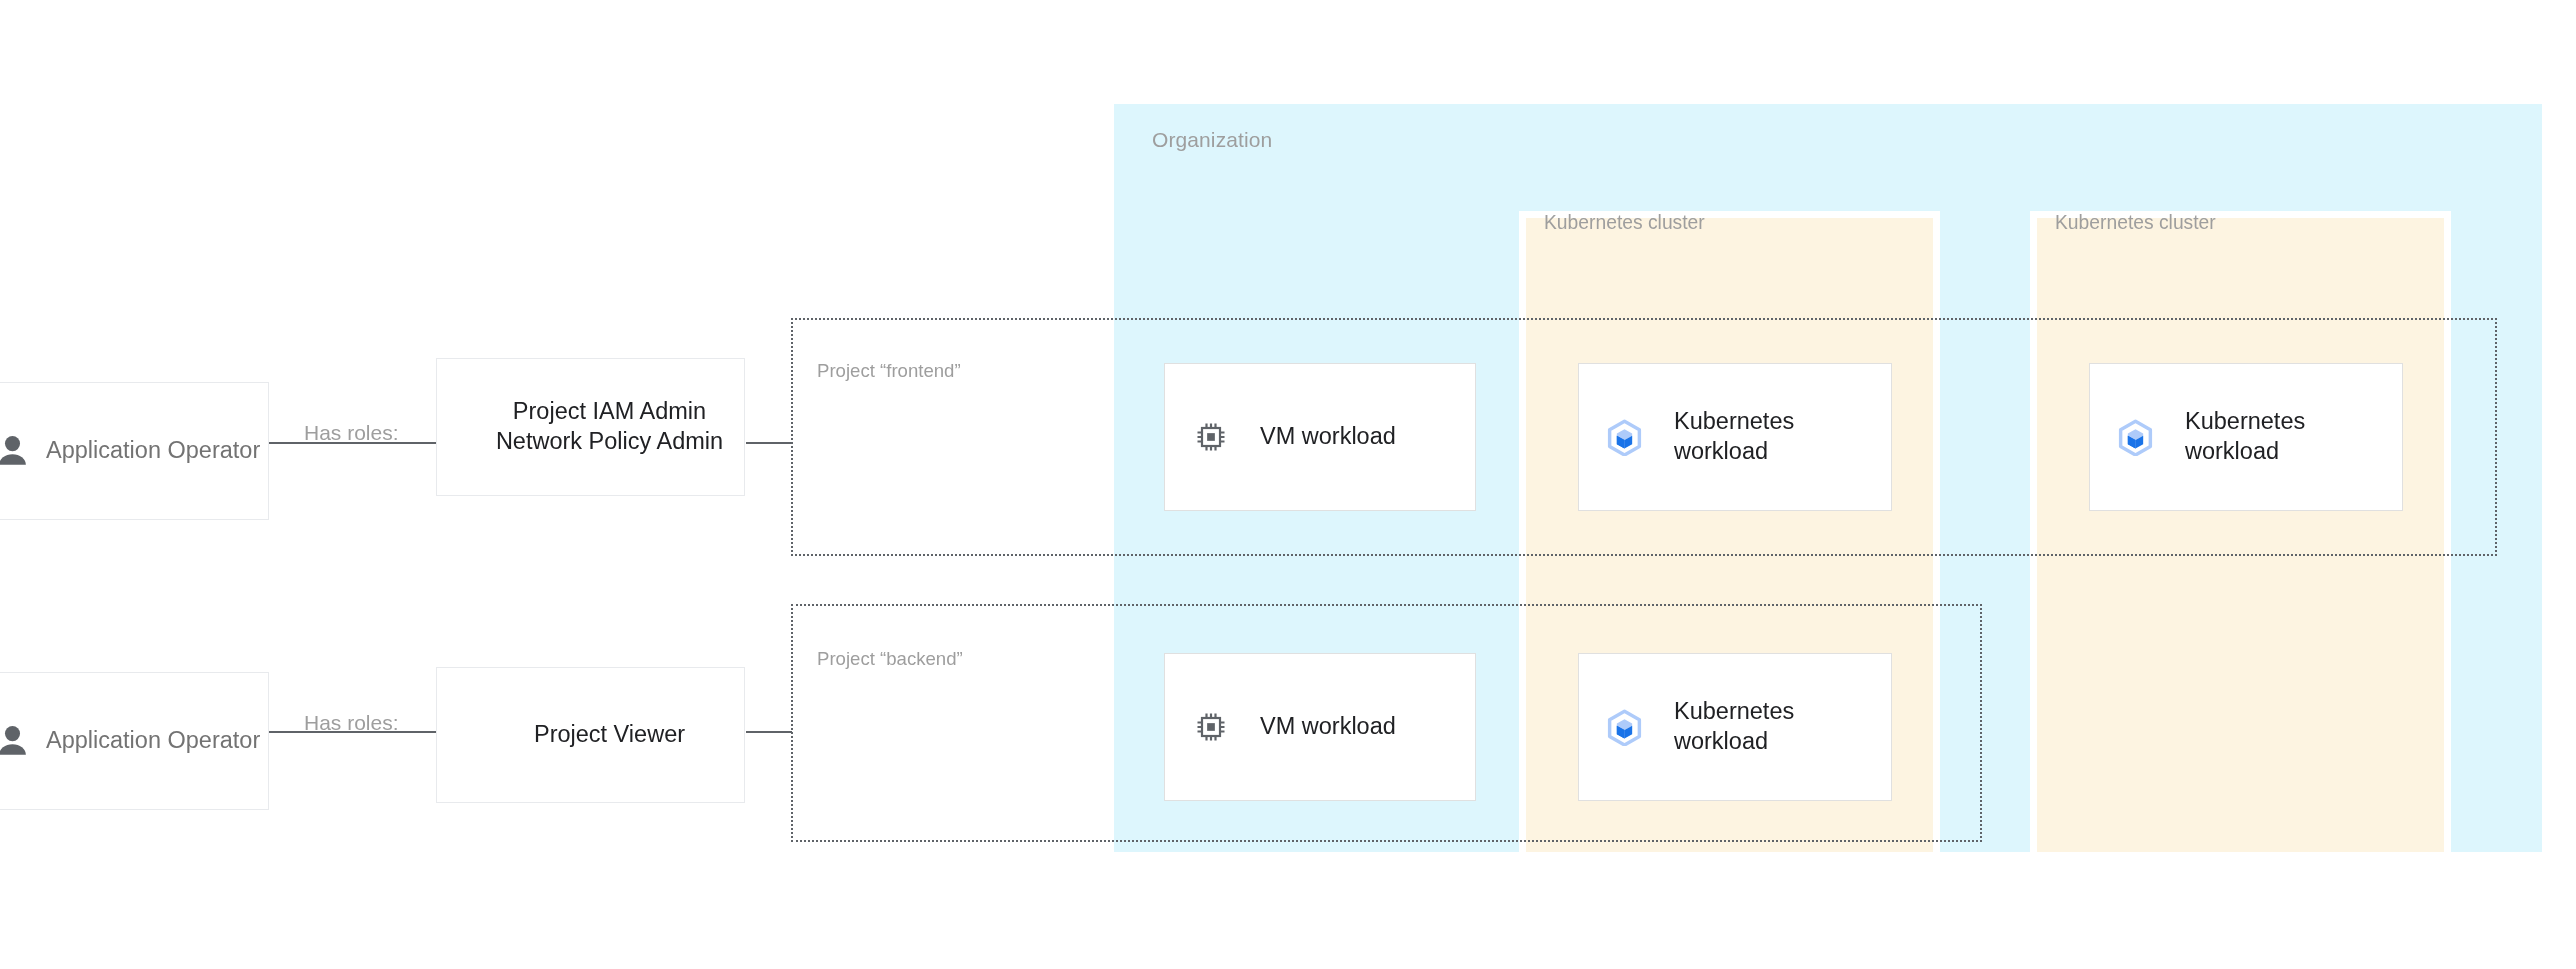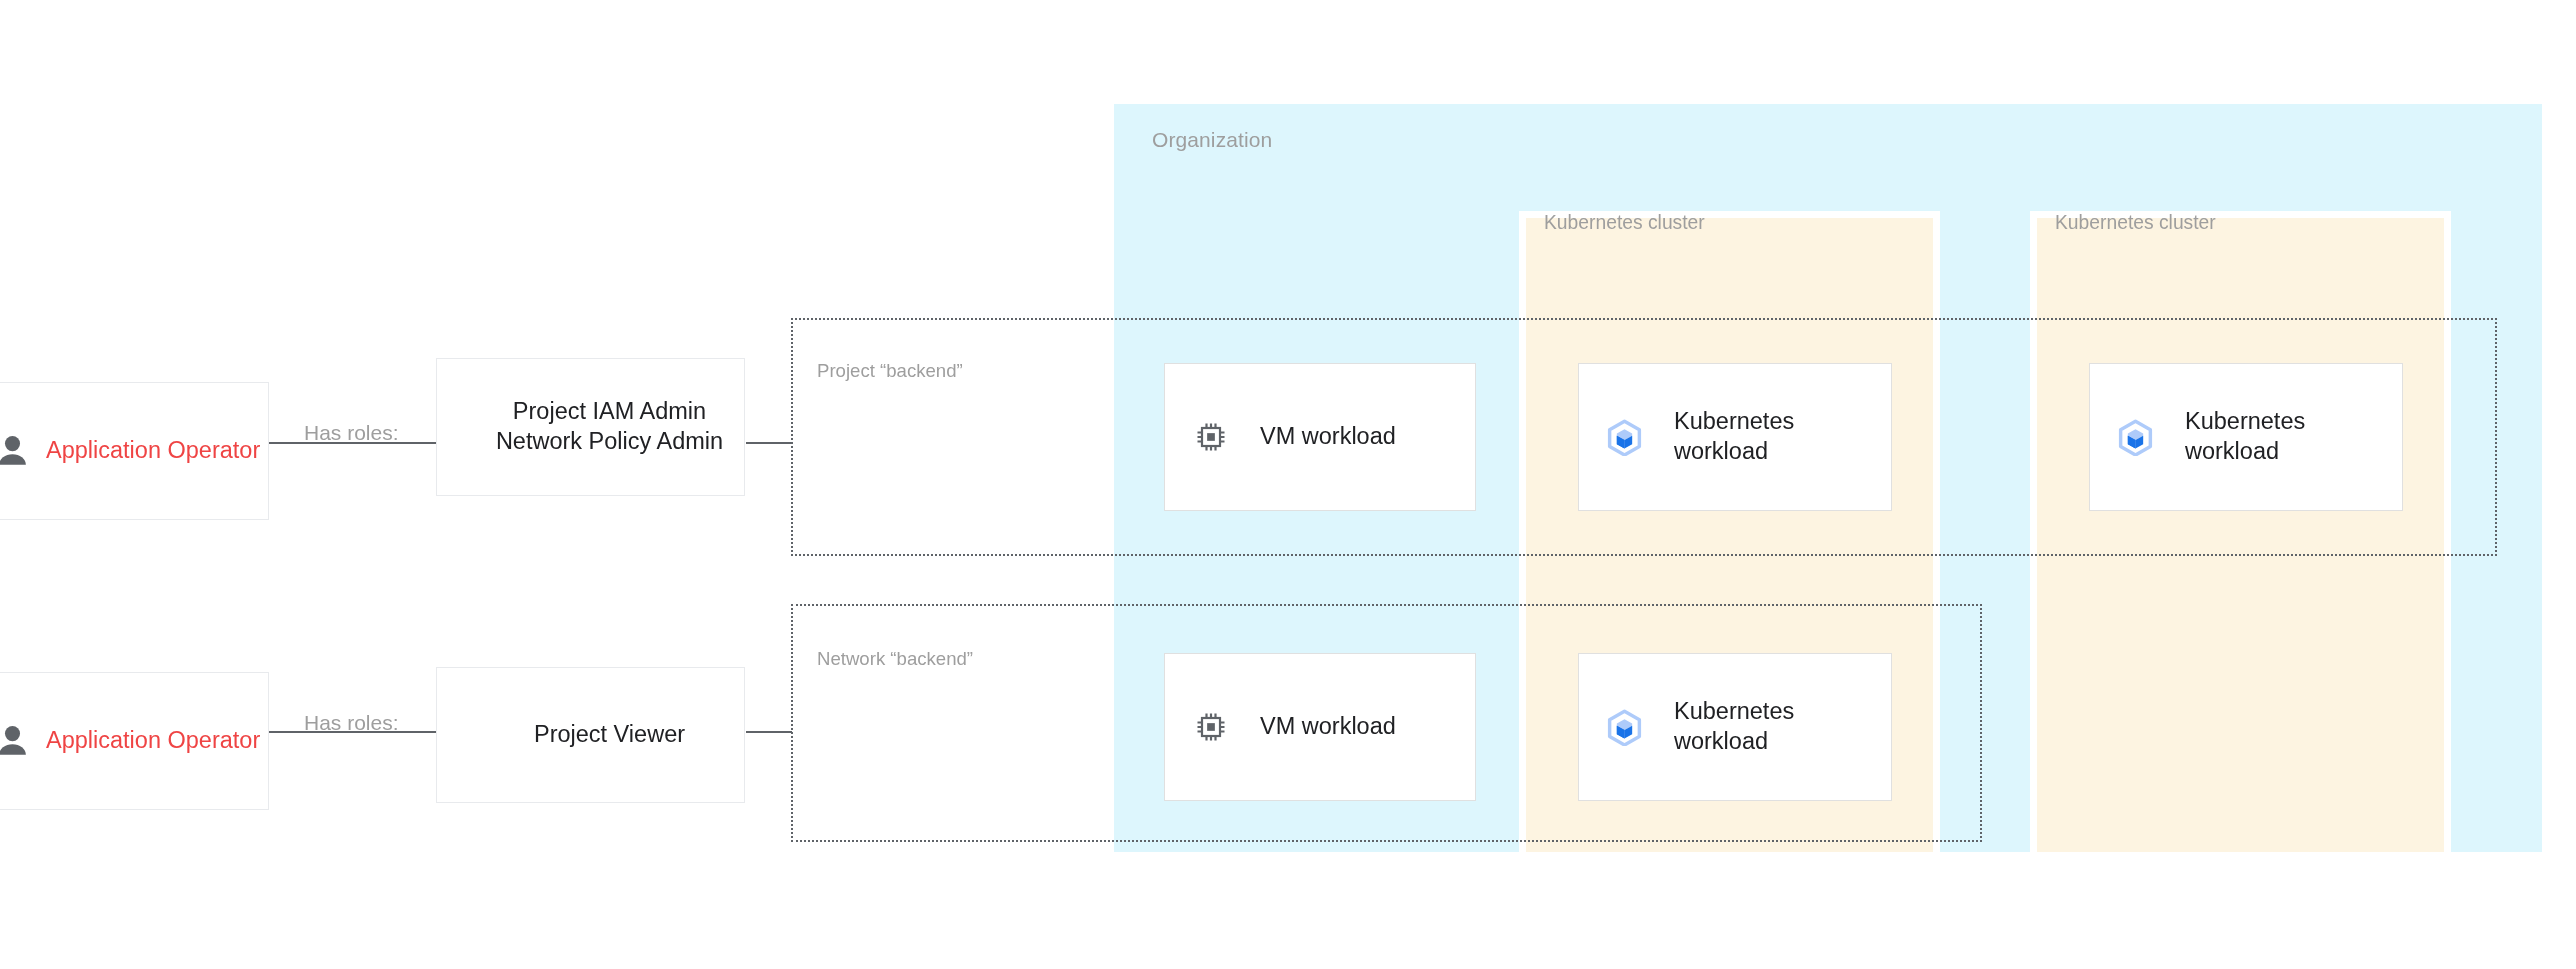--- a/index.html
+++ b/index.html
@@ -128,21 +128,21 @@
     width: 290px;
     height: 138px;
     padding-left: 14px;
     gap: 15px;
     justify-content: flex-start;
   }
   .persona-1 { top: 382px; }
   .persona-2 { top: 672px; }
   .persona-label {
     font-size: 23.5px;
-    color: #ef4444;
+    color: #737373;
     line-height: 1.26;
   }
   .persona-icon { flex: 0 0 auto; width: 37px; height: 37px; }
 
   .role-box {
     left: 436px;
     width: 309px;
   }
   .role-1 { top: 358px; height: 138px; }
   .role-2 { top: 667px; height: 136px; justify-content: center; }
@@ -181,24 +181,24 @@
   <div class="abs org-box"></div>
   <div class="abs org-label">Organization</div>
 
   <div class="abs cluster-box cluster-1"></div>
   <div class="abs cluster-label cluster-label-1">Kubernetes cluster</div>
 
   <div class="abs cluster-box cluster-2"></div>
   <div class="abs cluster-label cluster-label-2">Kubernetes cluster</div>
 
   <div class="abs project-box project-frontend"></div>
-  <div class="abs project-label project-label-frontend">Project “backend”</div>
+  <div class="abs project-label project-label-frontend">Project “frontend”</div>
 
   <div class="abs project-box project-backend"></div>
-  <div class="abs project-label project-label-backend">Network “backend”</div>
+  <div class="abs project-label project-label-backend">Project “backend”</div>
 
   <div class="abs connector conn-a1"></div>
   <div class="abs connector conn-b1"></div>
   <div class="abs connector conn-a2"></div>
   <div class="abs connector conn-b2"></div>
 
   <div class="abs has-roles has-roles-1">Has roles:</div>
   <div class="abs has-roles has-roles-2">Has roles:</div>
 
   <div class="abs plain-box persona-box persona-1">

